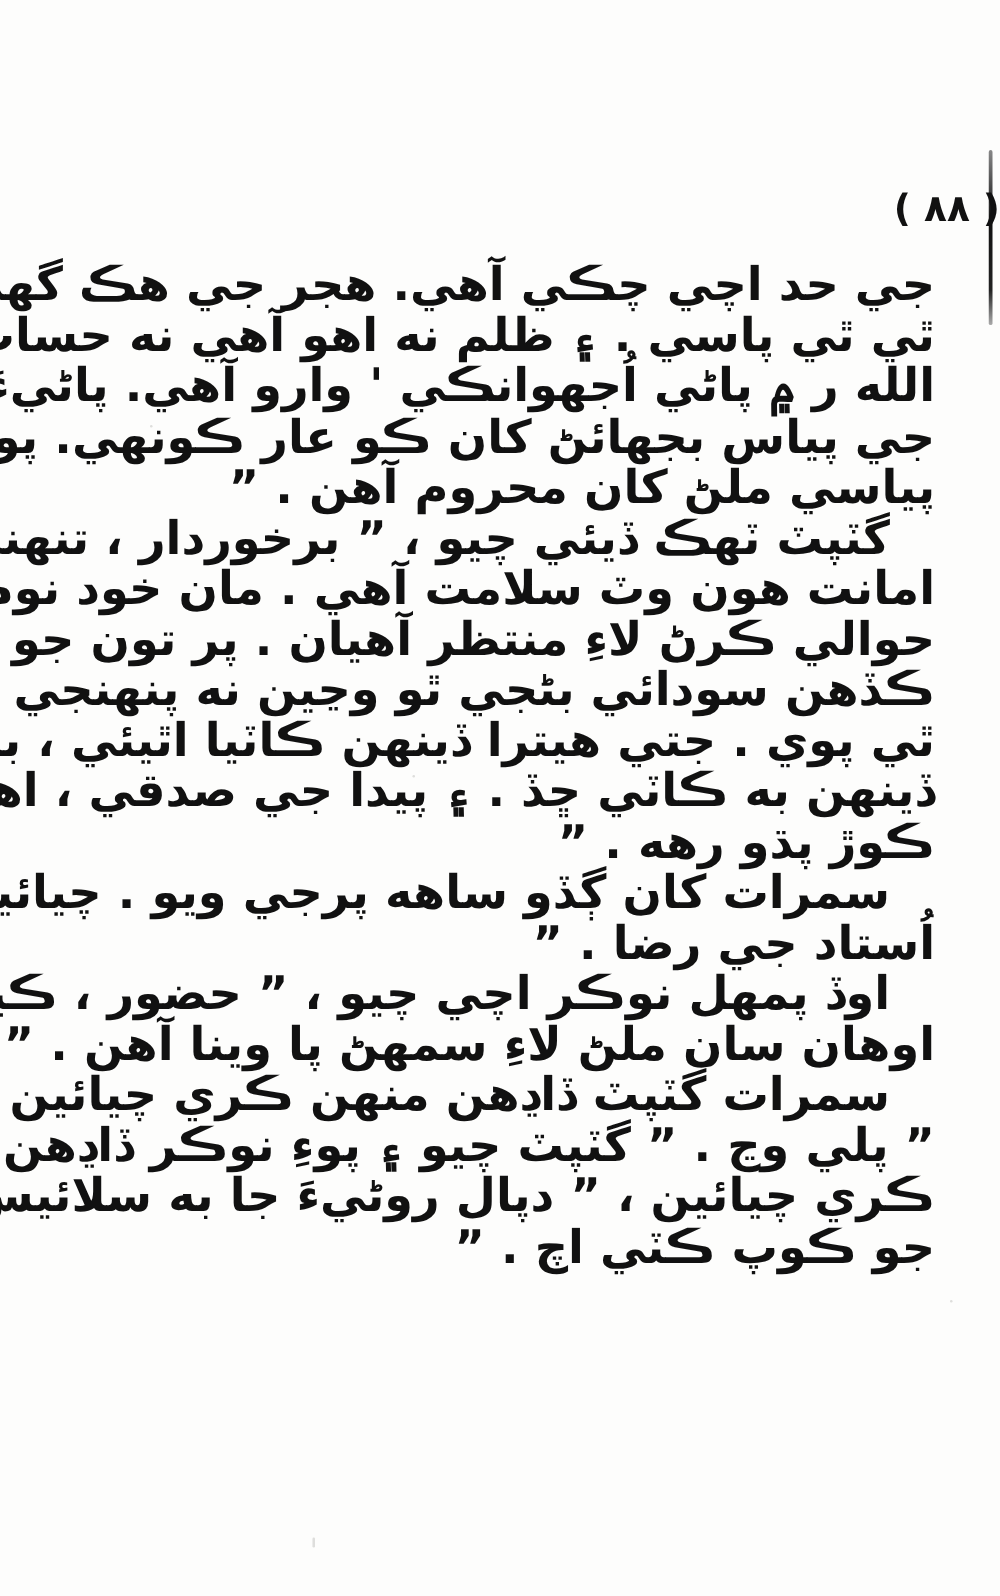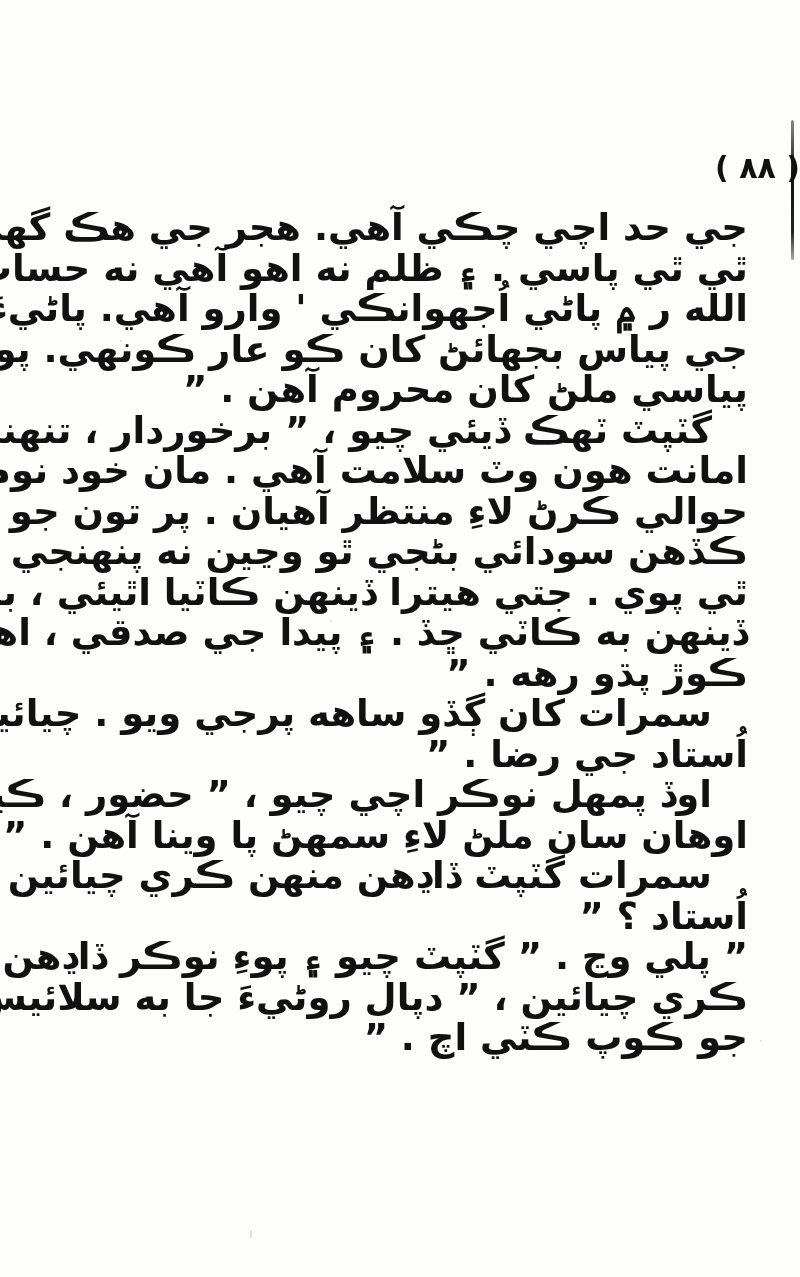--- a/index.html
+++ b/index.html
@@ -91,18 +91,17 @@
     <div class="line">حوالي ڪرڻ لاءِ منتظر آهيان . پر تون جو جڏهن</div>
     <div class="line">ڪڏهن سودائي بڻجي ٿو وڃين نه پنهنجي دل پڇي</div>
     <div class="line">ٿي پوي . جتي هيترا ڏينهن ڪاٽيا اٿيئي ، باقي ٿورا</div>
     <div class="line">ڏينهن به ڪاٽي ڇڏ . ۽ پيدا جي صدقي ، اهي</div>
     <div class="line short">ڪوڙ پڌو رهه . ”</div>
     <div class="line indent">سمرات کان ڳڏو ساهه پرجي ويو . چيائين ، ” جيڪا</div>
     <div class="line short">اُستاد جي رضا . ”</div>
     <div class="line indent">اوڏ پمهل نوڪر اچي چيو ، ” حضور ، ڪيترا ماڻهو</div>
     <div class="line short">اوهان سان ملڻ لاءِ سمهڻ پا وينا آهن . ”</div>
     <div class="line indent">سمرات گٽپٽ ڏاڍهن منهن ڪري چيائين ، ” وڃان ،</div>
-    <div class="line short">اُستاد ؟ ”</div>
     <div class="line">” پلي وڃ . ” گٽپٽ چيو ۽ پوءِ نوڪر ڏاڍهن منهن</div>
     <div class="line">ڪري چيائين ، ” دپال روڻيءَ جا به سلائيس ۽ چانهه</div>
     <div class="line short">جو ڪوپ ڪٽي اچ . ”</div>
   </div>
 </div>
 
 </body></html>

